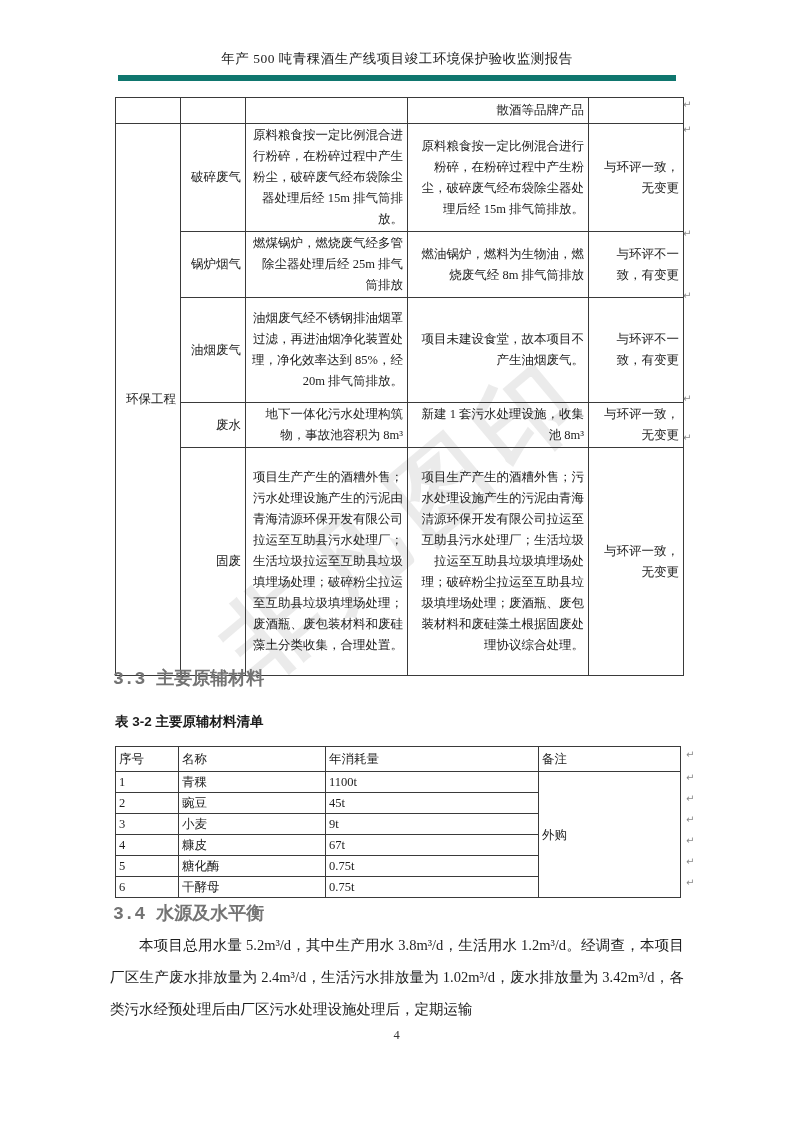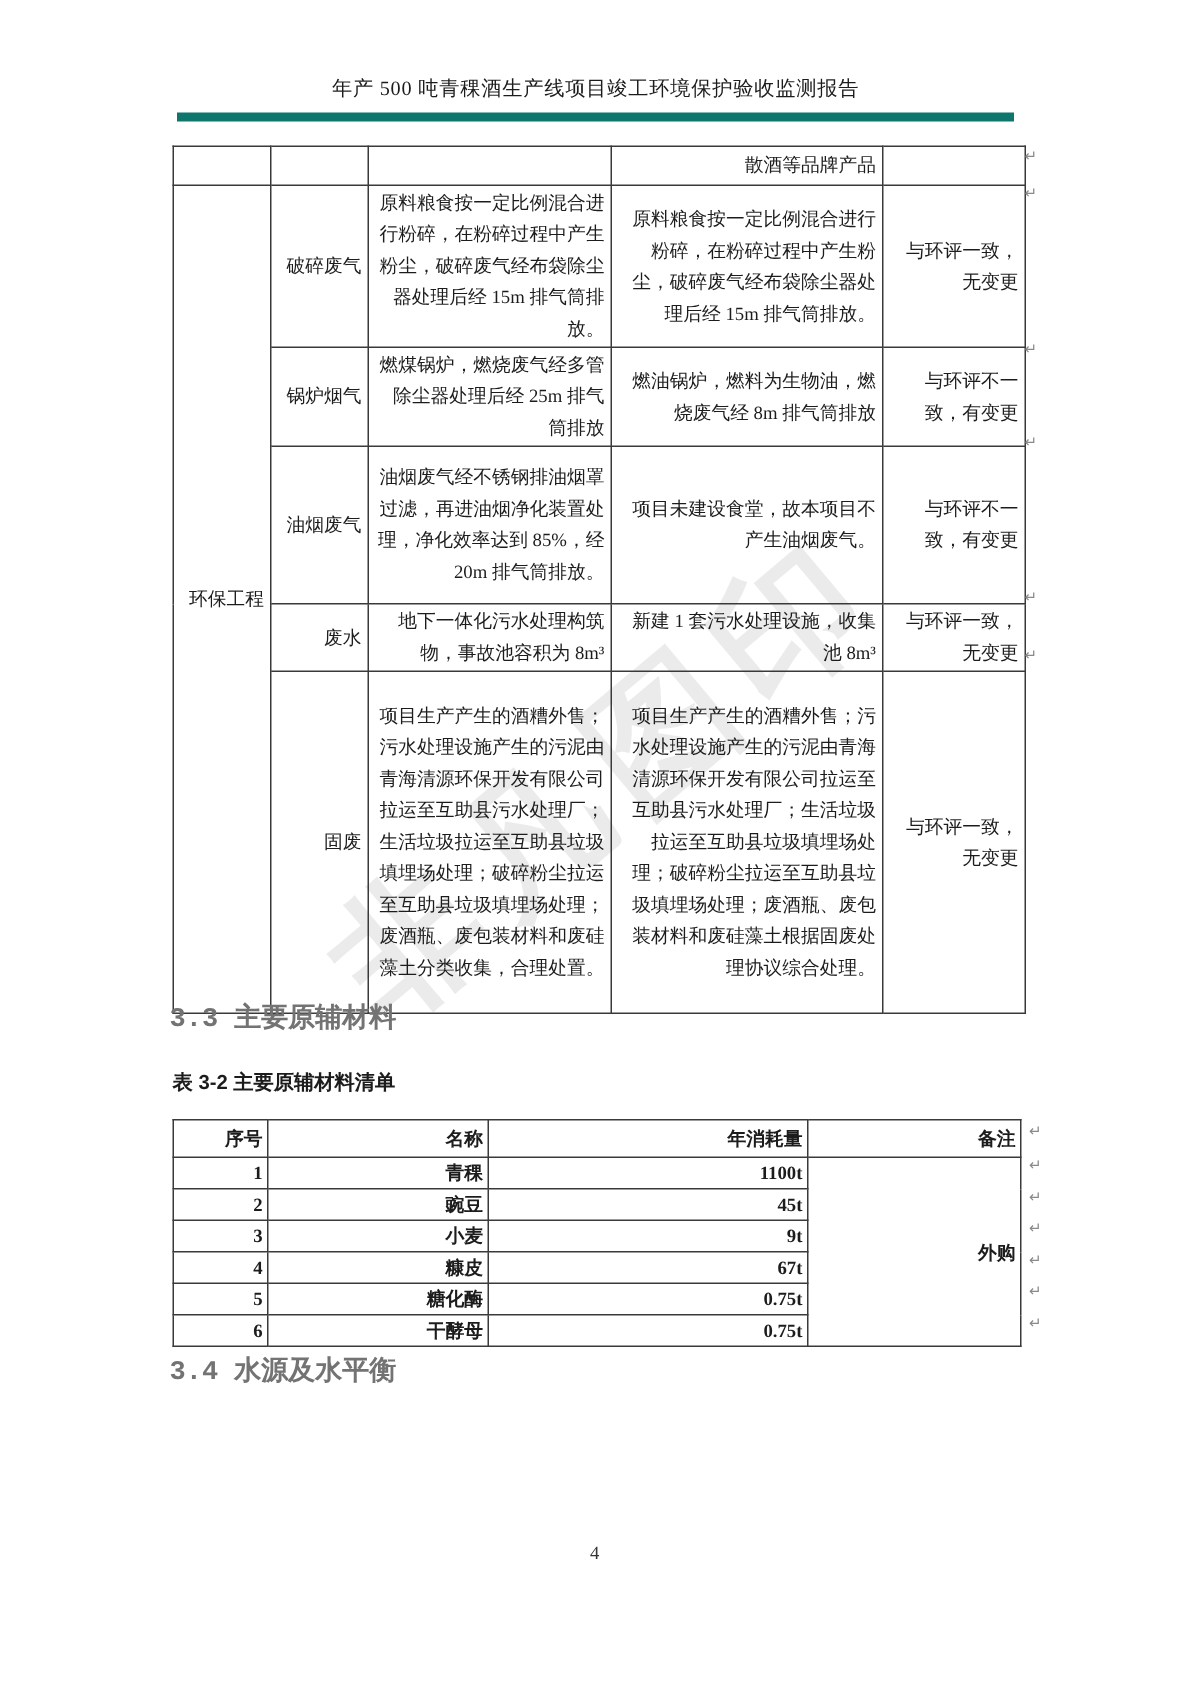--- a/index.html
+++ b/index.html
@@ -42,22 +42,22 @@
   .para{position:absolute;left:110px;width:574px;font-size:14.5px;text-align:justify;}
   .p33{top:697px;text-indent:2em;font-size:14px;}
   .p34{top:929px;line-height:32px;text-indent:2em;}
   .t2-title{
     position:absolute;top:713px;left:115px;width:565px;text-align:left;
     font-family:"Liberation Sans","DejaVu Sans",sans-serif;font-weight:bold;font-size:13.5px;
   }
   
   .t2{position:absolute;top:746px;left:115px;width:565px;}
   .t2 td,.t2 th{
-    border:1.5px solid #3a3a3a;text-align:right;vertical-align:middle;
-    font-size:12.5px;line-height:18px;padding:0 3px;font-weight:bold;
+    border:1.5px solid #3a3a3a;text-align:left;vertical-align:middle;
+    font-size:12.5px;line-height:18px;padding:0 3px;font-weight:normal;
   }
   .t2 thead th{height:24px;}
   .t2 tbody td{height:20px;}
   
   .pmark{
     position:absolute;font-size:10px;color:#8a8a8a;line-height:10px;
     font-family:"DejaVu Sans",sans-serif;
   }
   
   .page-num{position:absolute;top:1028px;left:0;width:100%;text-align:center;font-size:12.5px;color:#333;}
@@ -168,20 +168,21 @@
       </tr>
       <tr>
         <td>6</td>
         <td>干酵母</td>
         <td>0.75t</td>
       </tr>
     </tbody>
   </table>
 
   <div class="h-sec h34">3.4 水源及水平衡</div>
+  <div class="para p34">本项目总用水量 5.2m³/d，其中生产用水 3.8m³/d，生活用水 1.2m³/d。经调查，本项目厂区生产废水排放量为 2.4m³/d，生活污水排放量为 1.02m³/d，废水排放量为 3.42m³/d，各类污水经预处理后由厂区污水处理设施处理后，定期运输</div>
 
   <span class="pmark" style="left:683px;top:100px">↵</span>
   <span class="pmark" style="left:683px;top:125px">↵</span>
   <span class="pmark" style="left:683px;top:229px">↵</span>
   <span class="pmark" style="left:683px;top:291px">↵</span>
   <span class="pmark" style="left:683px;top:394px">↵</span>
   <span class="pmark" style="left:683px;top:433px">↵</span>
 
   <span class="pmark" style="left:686px;top:750px">↵</span>
   <span class="pmark" style="left:686px;top:773px">↵</span>

